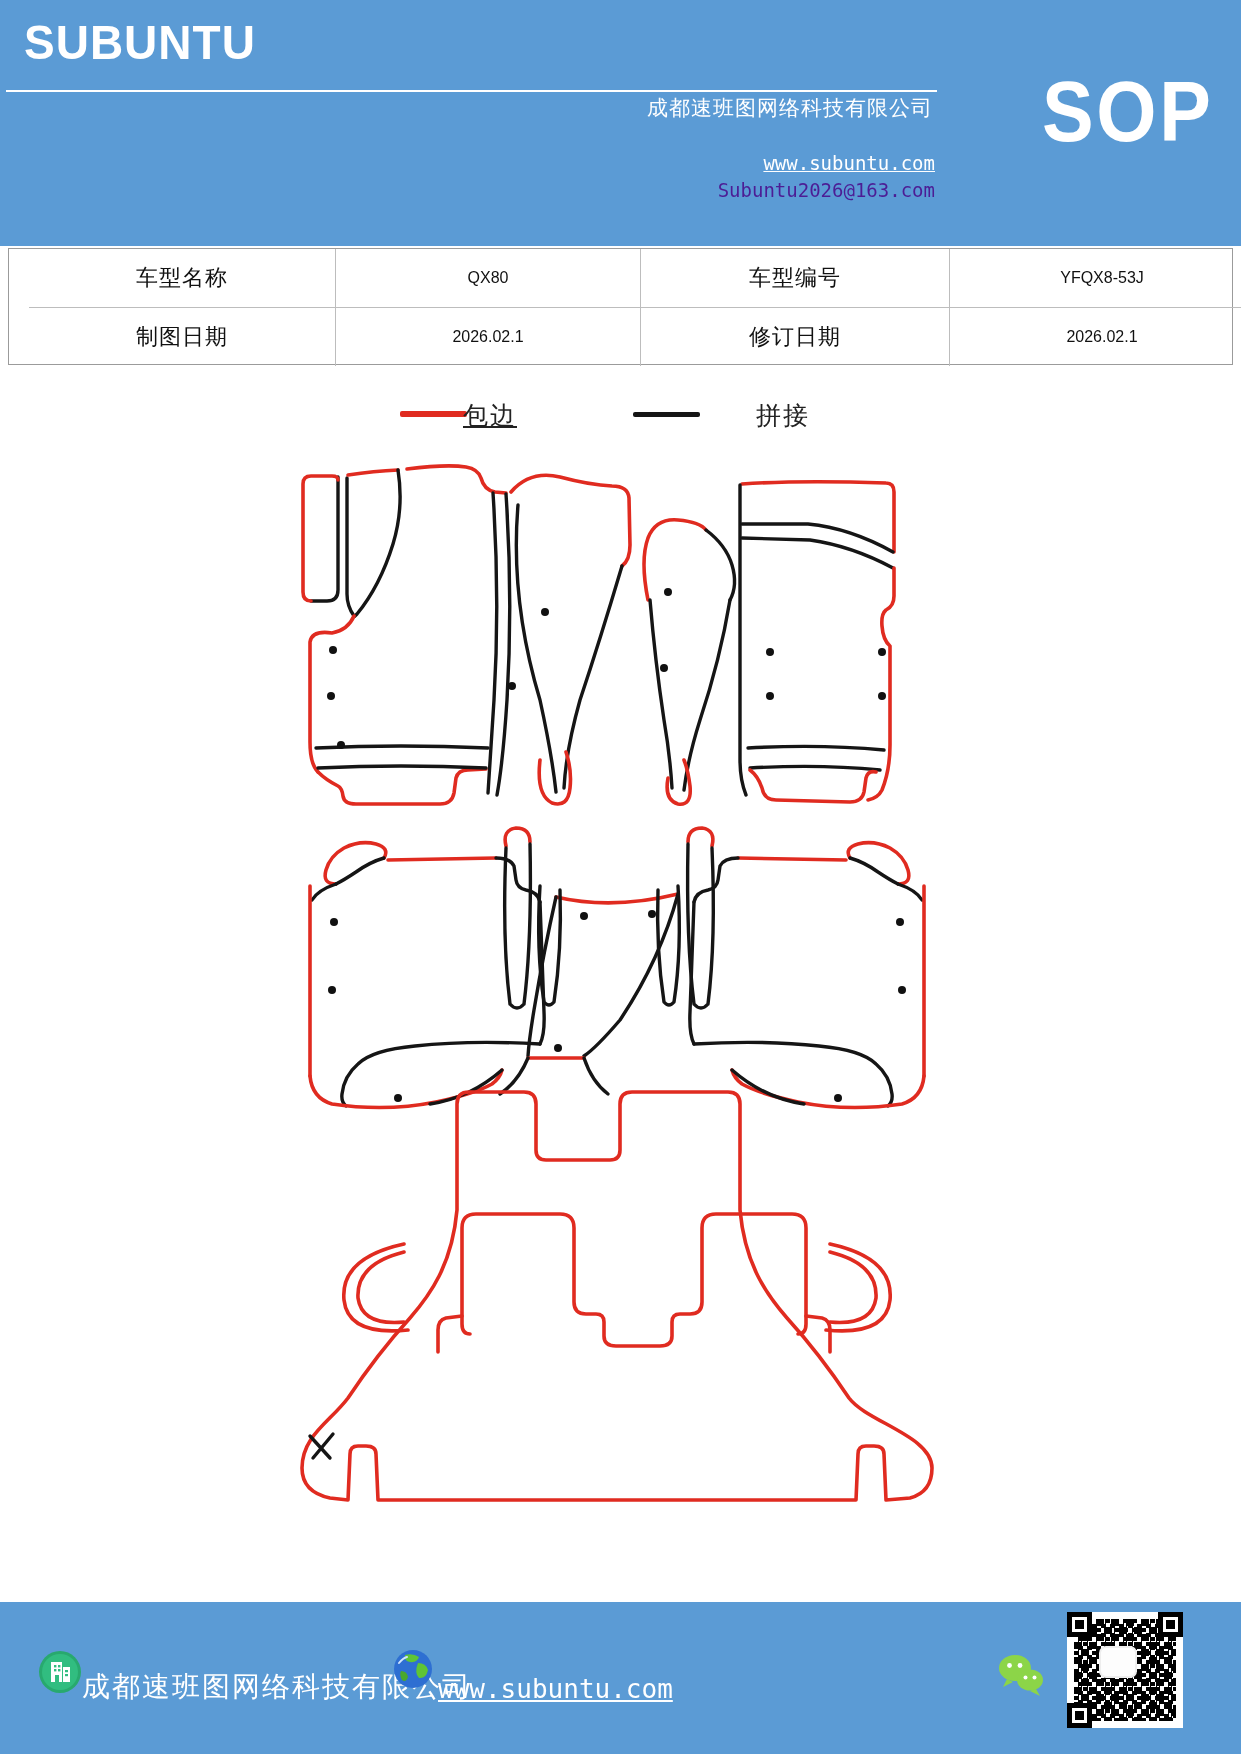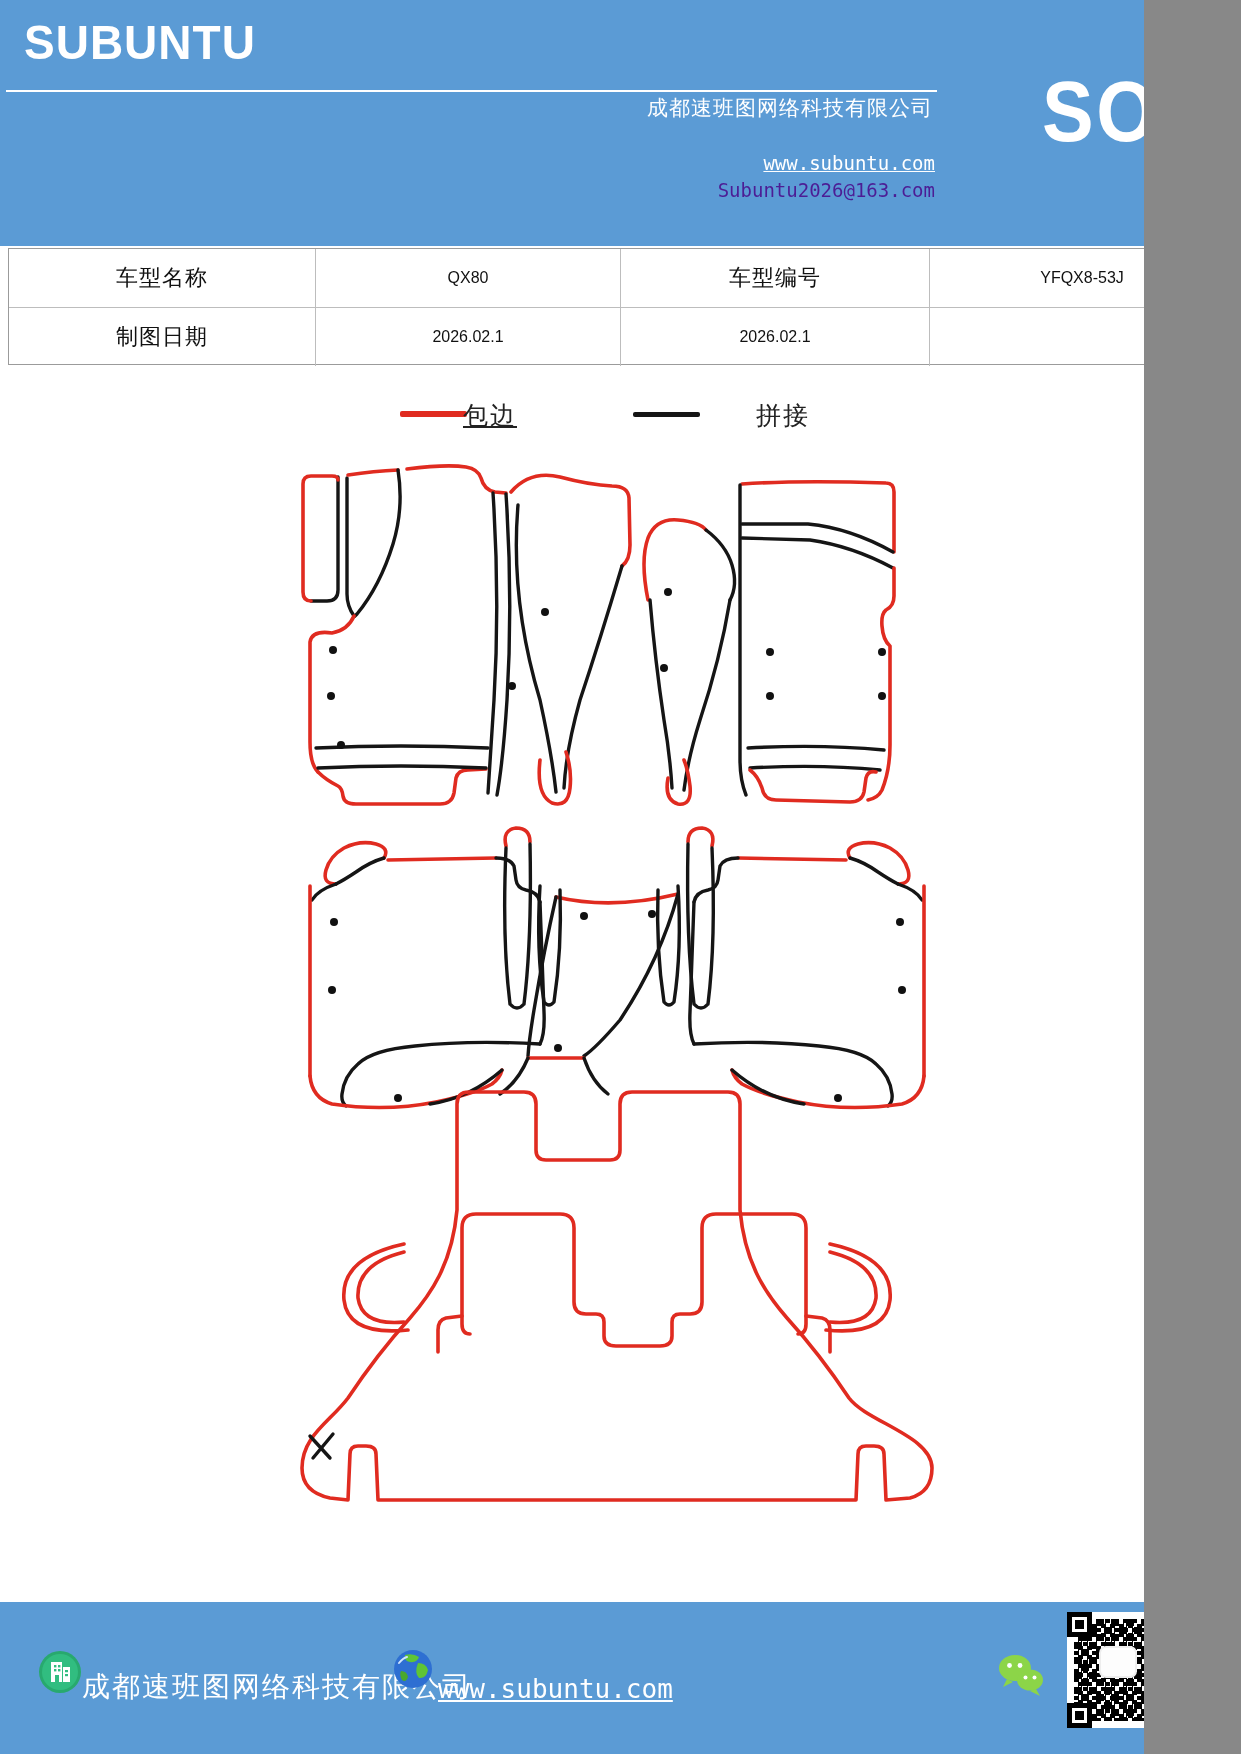--- a/index.html
+++ b/index.html
@@ -1,37 +1,37 @@
 <!DOCTYPE html>
 <html><head>
 <meta charset="utf-8">
 <style>
   html,body{margin:0;padding:0;background:#888;}
-  .page{position:relative;width:1144px;height:1754px;background:#ffffff;overflow:hidden;
+  .page{position:relative;width:1241px;height:1754px;background:#ffffff;overflow:hidden;
         font-family:"Liberation Sans", sans-serif;}
   
   .hdr{position:absolute;left:0;top:0;width:1241px;height:246px;background:#5b9bd5;}
   .logo{position:absolute;left:24px;top:14px;color:#fff;font-size:46px;font-weight:bold;
         letter-spacing:1px;transform:scaleY(1.05);transform-origin:left top;
         font-family:"Liberation Sans", sans-serif;}
   .hdr-rule{position:absolute;left:6px;top:90px;width:931px;height:2px;background:#ffffff;}
   .doc-title{position:absolute;left:28px;top:146px;color:#fff;font-size:34px;
         font-family:"Liberation Serif", serif;letter-spacing:2px;}
   .hdr-company{position:absolute;top:94px;right:308px;color:#fff;font-size:21px;
         font-family:"Liberation Serif", serif;letter-spacing:1px;}
   .hdr-site{position:absolute;top:152px;right:306px;color:#fff;font-size:19px;
         font-family:"DejaVu Sans Mono", monospace;text-decoration:underline;}
   .hdr-mail{position:absolute;top:179px;right:306px;color:#4c1d95;font-size:19px;
         font-family:"DejaVu Sans Mono", monospace;}
   .sop{position:absolute;left:1042px;top:62px;color:#fff;font-size:86px;font-weight:bold;
         letter-spacing:3px;transform:scaleX(.9);transform-origin:left top;}
   
   .tbl{position:absolute;left:8px;top:248px;width:1225px;height:117px;
        display:grid;grid-template-columns:307px 305px 309px 304px;grid-template-rows:59px 58px;
-       border:1px solid #9b9b9b;box-sizing:border-box;}
+       border:1px solid #9b9b9b;box-sizing:border-box;padding-left:20px;}
   .cell{display:flex;align-items:center;justify-content:center;border-right:1px solid #bdbdbd;
         border-bottom:1px solid #bdbdbd;box-sizing:border-box;color:#111;}
   .cell:nth-child(4n){border-right:none;}
   .cell.last-row{border-bottom:none;}
   .cell.lbl{font-size:22px;font-family:"Liberation Serif", serif;letter-spacing:1px;}
   .cell.val{font-size:16px;font-family:"Liberation Sans", sans-serif;}
   
   .swatch{position:absolute;height:6px;border-radius:2px;}
   .sw-red{left:400px;top:411px;width:67px;background:#e02b20;}
   .sw-black{left:633px;top:412px;width:67px;height:5px;background:#151515;}
@@ -79,20 +79,21 @@
     <div class="sop">SOP</div>
   </div>
 
   <div class="tbl">
     <div class="cell lbl">车型名称</div>
     <div class="cell val">QX80</div>
     <div class="cell lbl">车型编号</div>
     <div class="cell val">YFQX8-53J</div>
     <div class="cell lbl last-row">制图日期</div>
     <div class="cell val last-row">2026.02.1</div>
+    <div class="cell lbl last-row">修订日期</div>
     <div class="cell val last-row">2026.02.1</div>
   </div>
 
   <div class="swatch sw-red"></div>
   <div class="leg-txt leg-red-txt">包边</div>
   <div class="swatch sw-black"></div>
   <div class="leg-txt leg-black-txt">拼接</div>
 
   <svg class="draw" width="1241" height="1754" viewBox="0 0 1241 1754">
 

